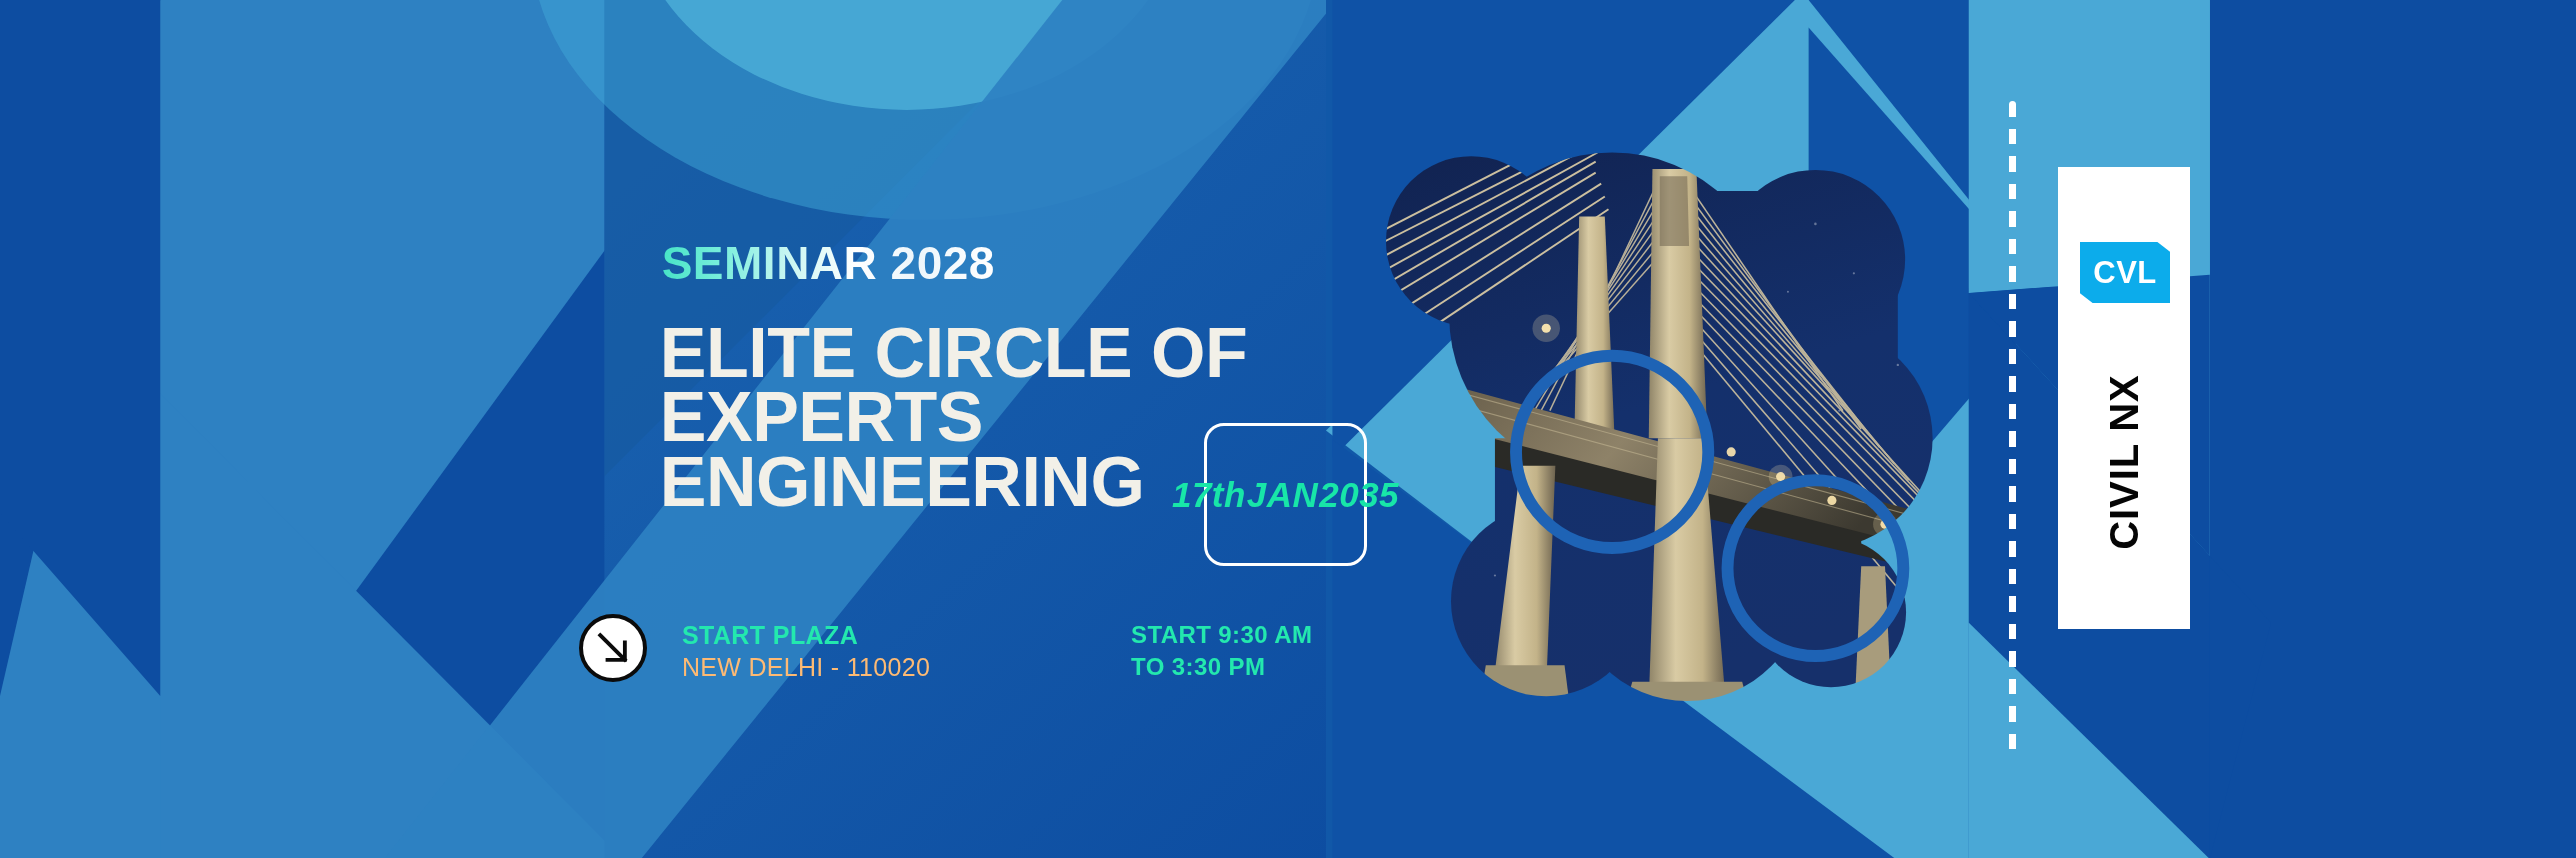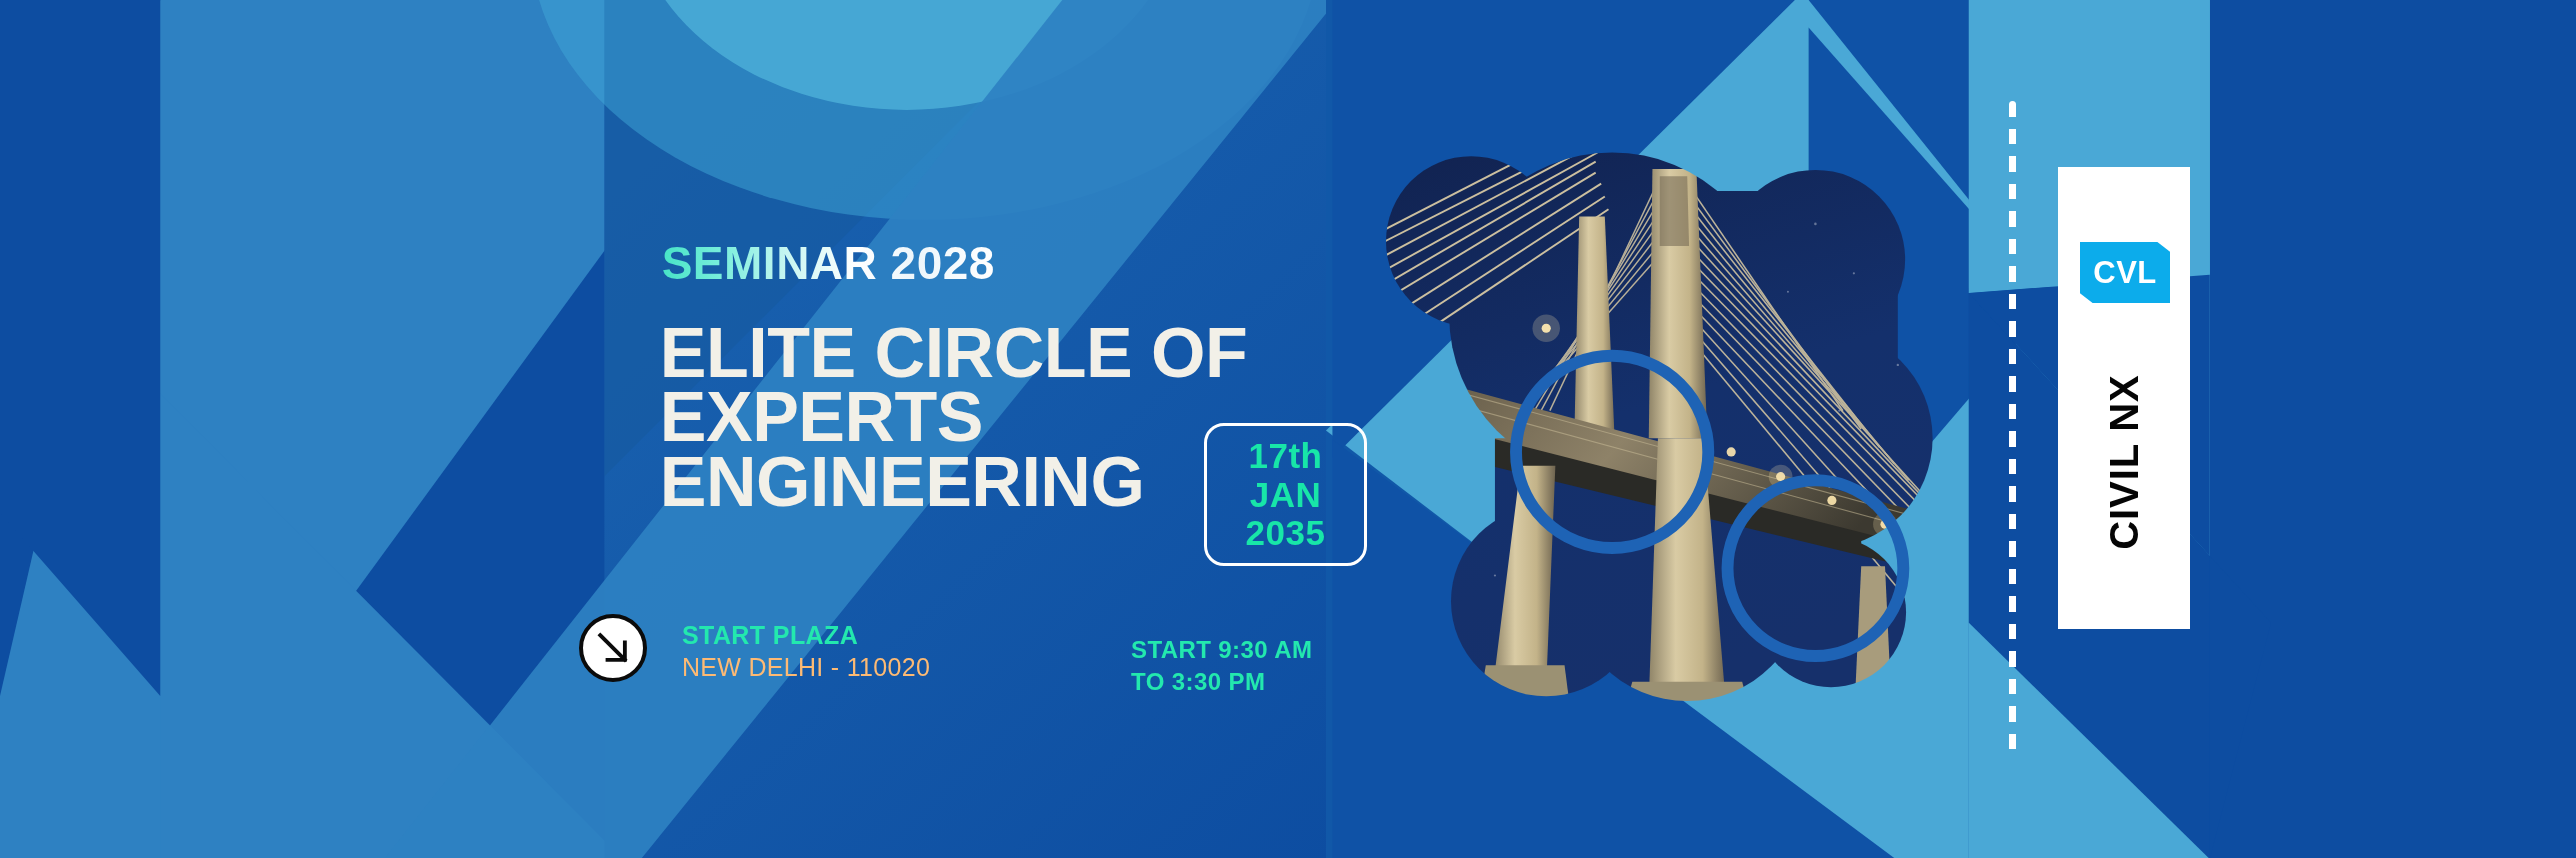--- a/index.html
+++ b/index.html
@@ -56,25 +56,26 @@
   .headline .hl-line{ display:block; white-space:nowrap; }
 
   
   .date-badge{
     position:absolute;
     left:1204px; top:423px;
     width:163px; height:143px;
     border:3.7px solid #FFFFFF;
     border-radius:20px;
     display:flex;
-    flex-direction:column;
+    flex-direction:row;
     align-items:center;
     justify-content:center;
     z-index:9;
     gap:0.9px;
+    font-style:italic;
   }
   .date-badge span{
     display:block;
     color:#18E6A8;
     font-weight:700;
     font-size:35px;
     line-height:1.08;
     text-align:center;
     letter-spacing:0.5px;
   }
@@ -117,21 +118,21 @@
     color:#fdba74;
     font-weight:400;
     font-size:25px;
     letter-spacing:0.3px;
     line-height:1.3;
     white-space:nowrap;
   }
 
   .timing{
     margin-left:201px;
-    margin-top:22px;
+    margin-top:7px;
   }
   .timing span{
     display:block;
     color:#23E8AE;
     font-weight:700;
     font-size:24px;
     letter-spacing:0.4px;
     line-height:1.32;
     white-space:nowrap;
   }

